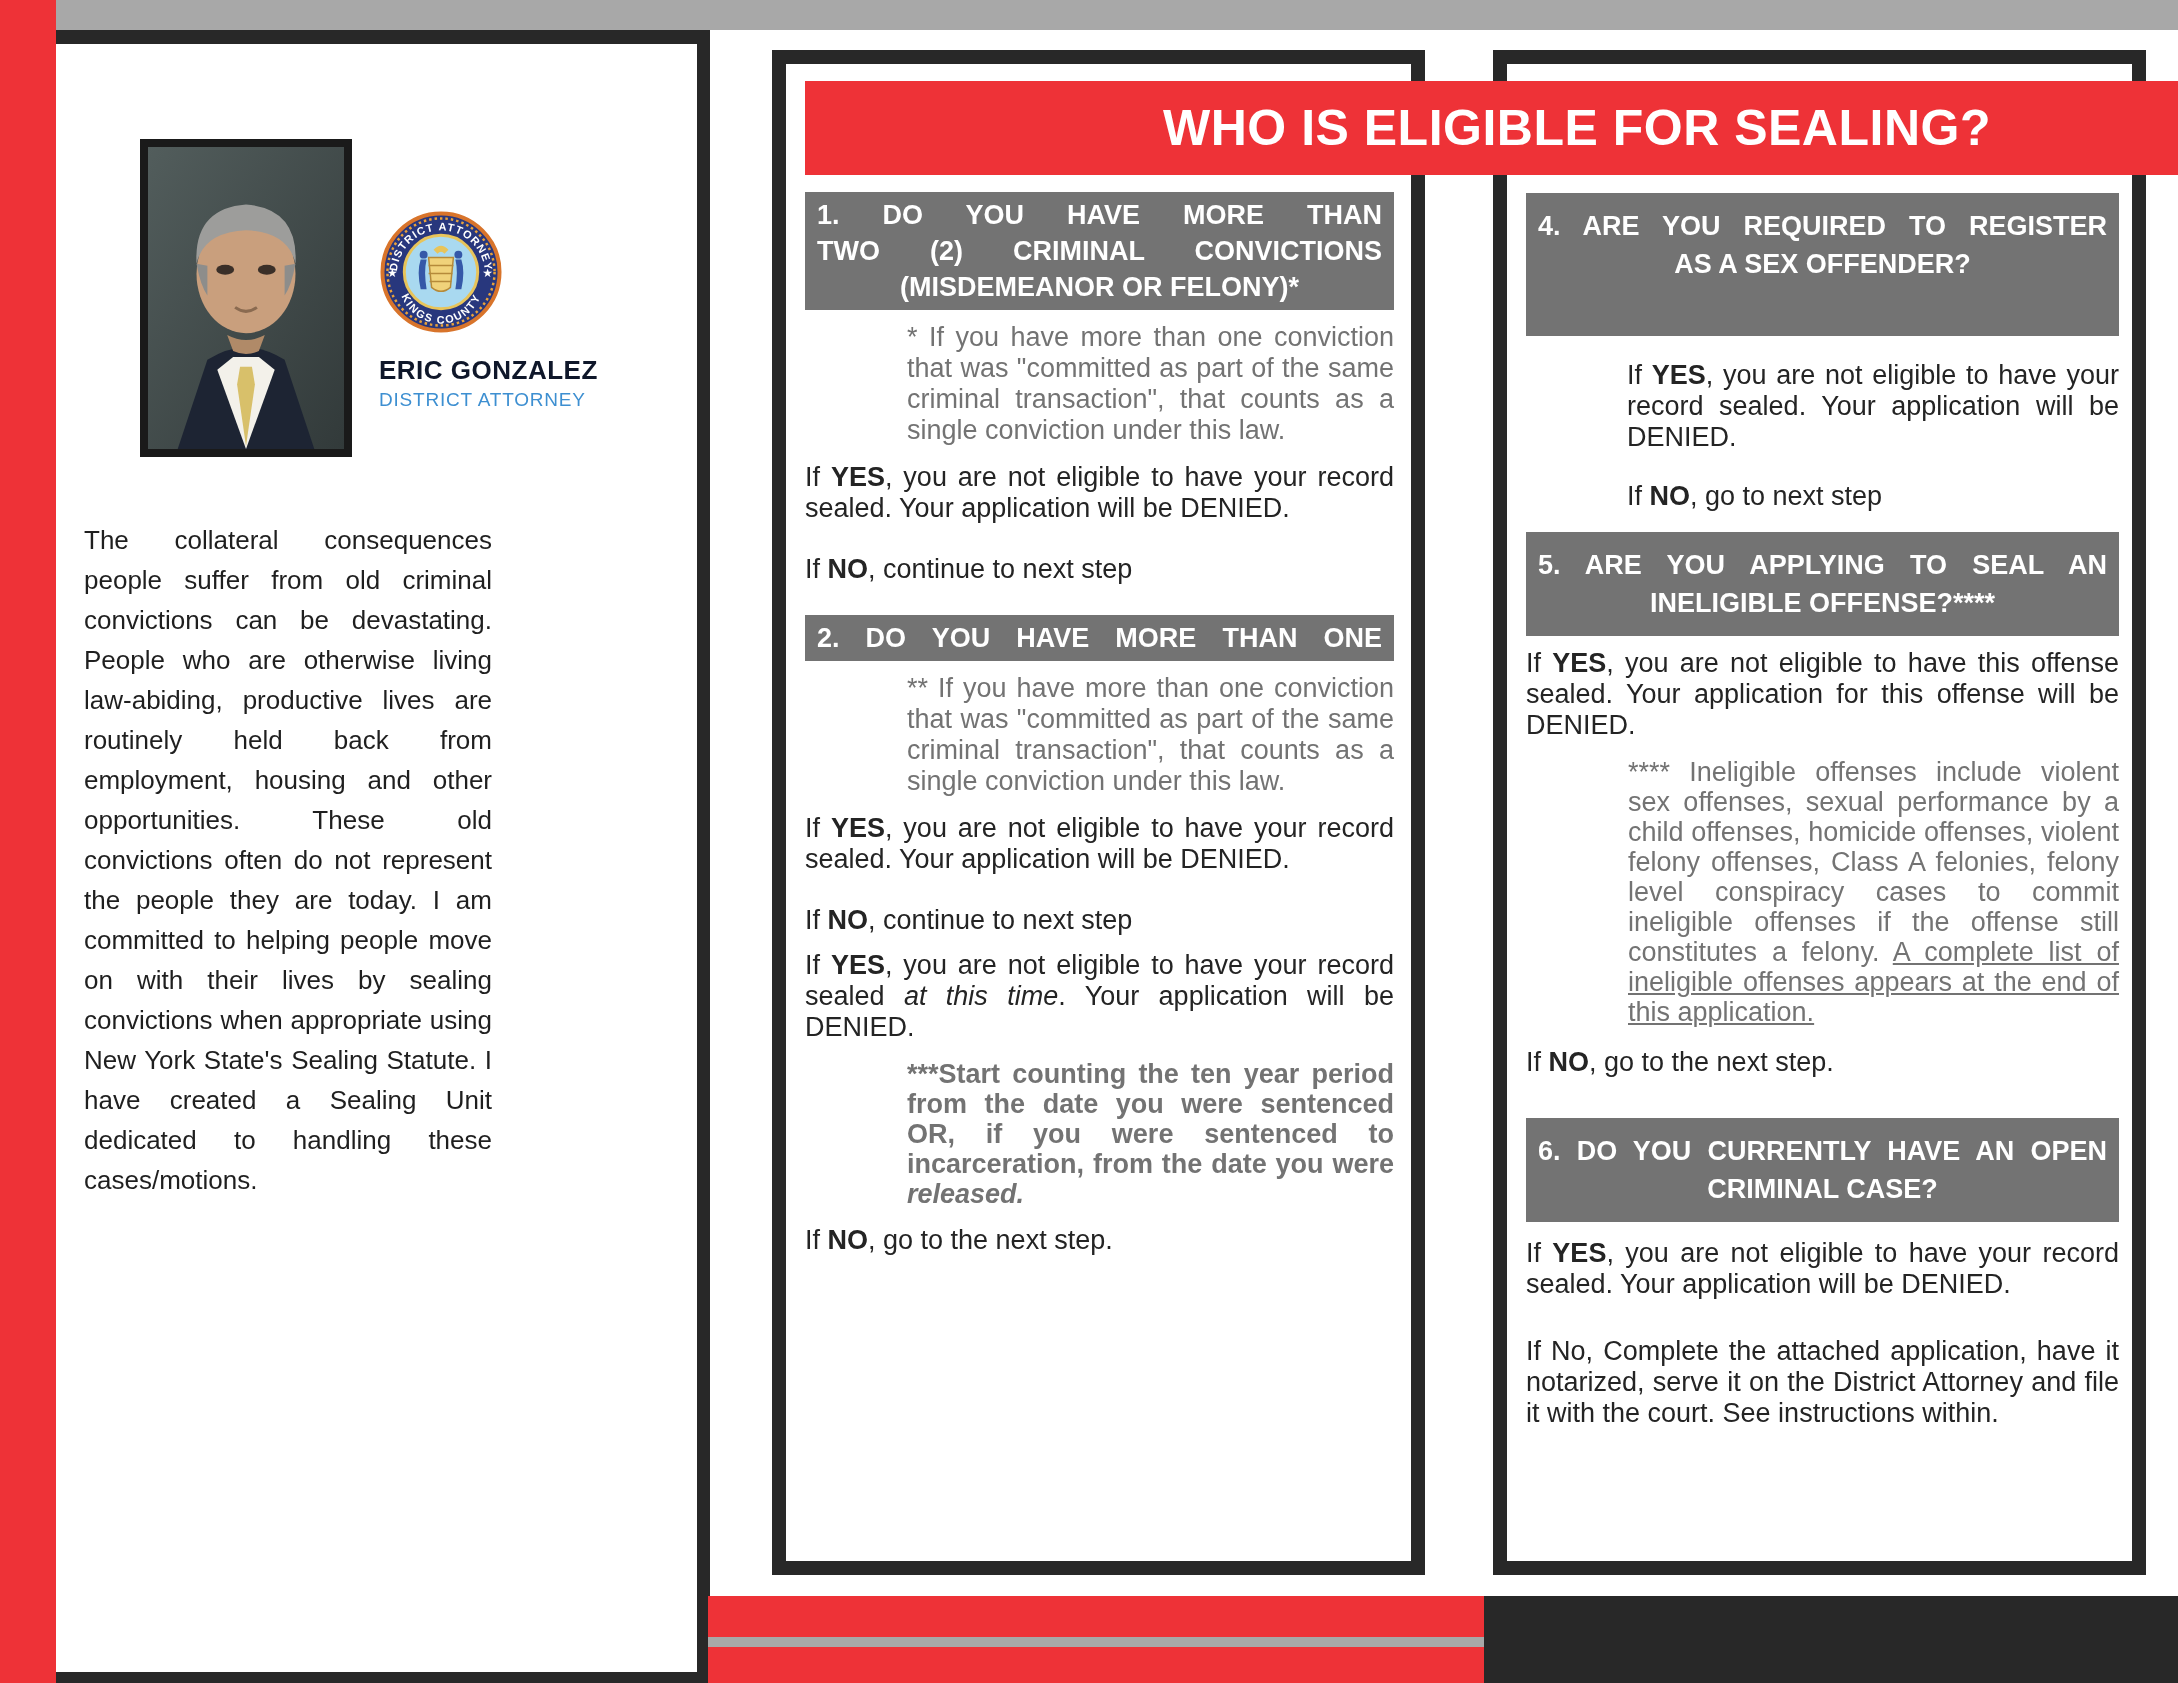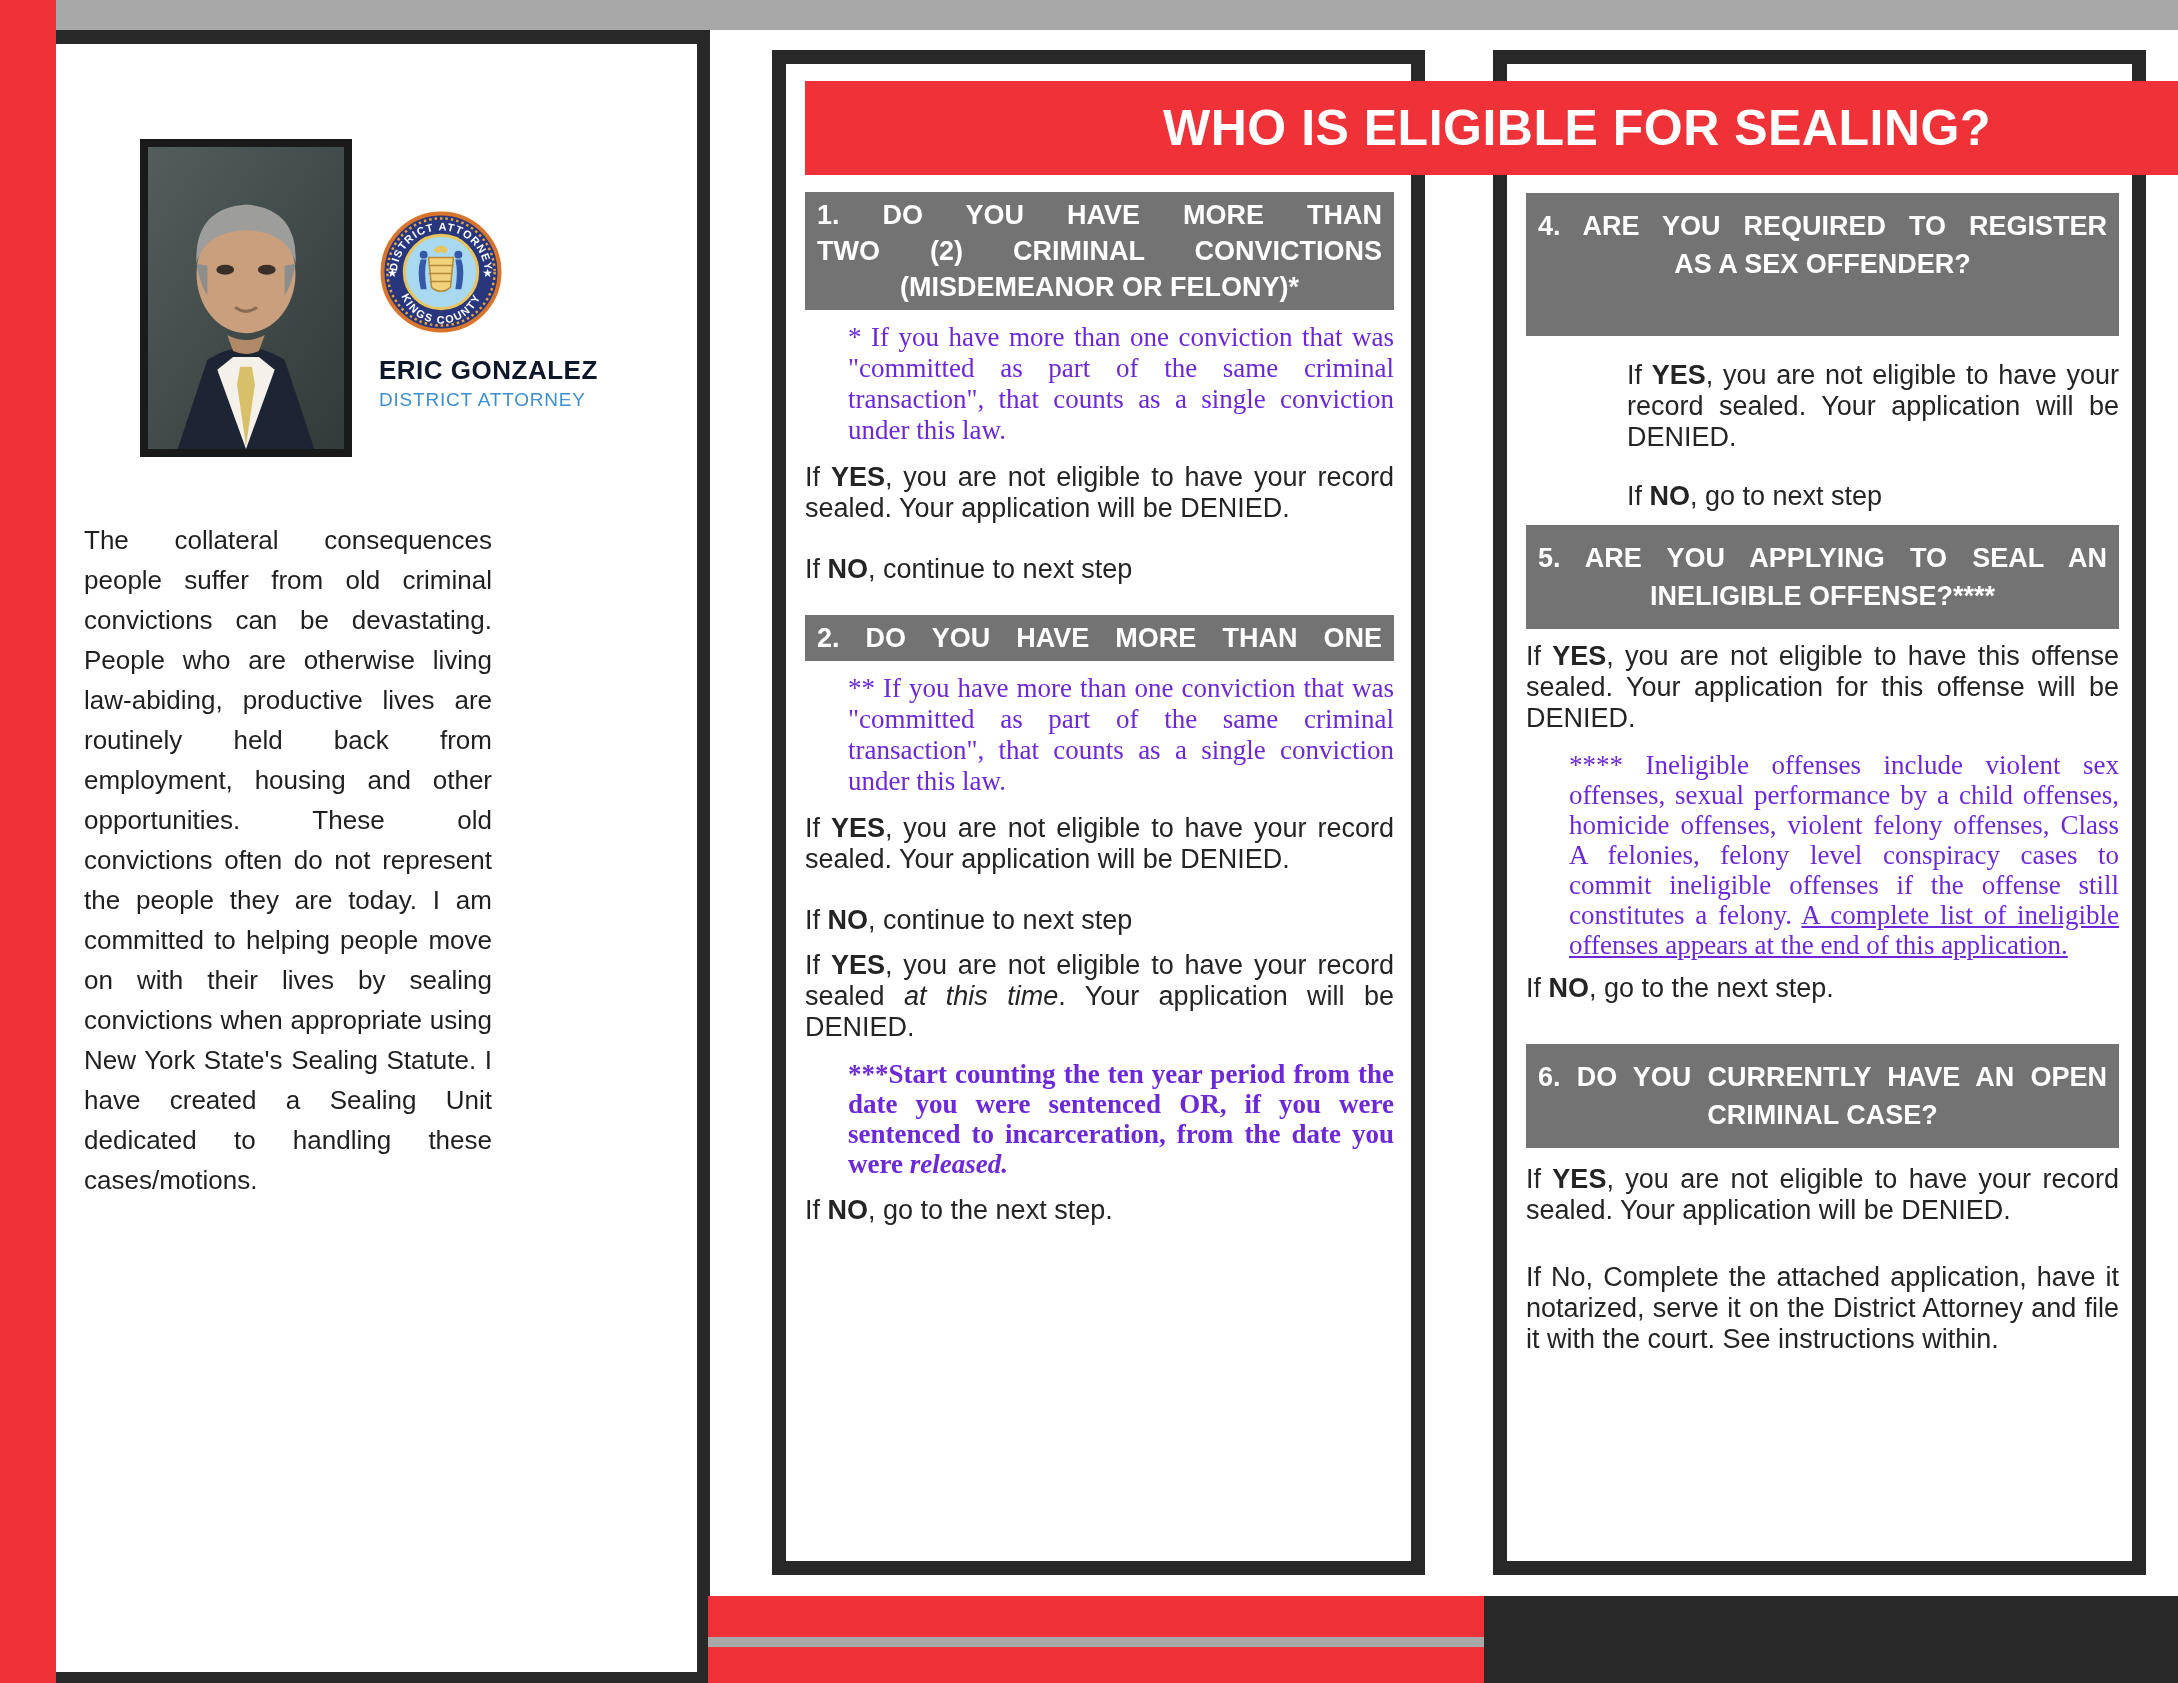--- a/index.html
+++ b/index.html
@@ -42,30 +42,30 @@
 
   .rhead{background:#737373;color:#fff;font-weight:bold;font-size:27px;line-height:36px;
          padding:5px 12px;box-sizing:border-box;}
   .hl{text-align:justify;text-align-last:justify;}
   .hl-last{text-align:center;text-align-last:center;}
   .rhead-tall{padding:14px 12px 53px 12px;line-height:38px;}
   .rhead-pad{padding:14px 12px;line-height:38px;}
 
   .para{font-size:27px;line-height:31px;text-align:justify;color:#242424;}
   .line{font-size:27px;line-height:31px;color:#242424;}
-  .note{margin-left:43px;font-size:27px;line-height:31px;text-align:justify;color:#6d28d9;font-family:Liberation Serif, serif;}
+  .note{margin-left:102px;font-size:27px;line-height:31px;text-align:justify;color:#737373;}
   .note-sm{line-height:30px;}
   .ind{margin-left:101px;}
   .b{font-weight:bold;}
   .i{font-style:italic;}
   .u{text-decoration:underline;}
 
   
   .mt12{margin-top:12px;} .mt14{margin-top:14px;} .mt16{margin-top:16px;}
-  .mt20{margin-top:13px;} .mt24{margin-top:24px;} .mt28{margin-top:28px;}
+  .mt20{margin-top:20px;} .mt24{margin-top:24px;} .mt28{margin-top:28px;}
   .mt30{margin-top:30px;} .mt36{margin-top:36px;} .mt40{margin-top:40px;}
 </style>
 </head>
 <body>
 
 <div class="page">
 
   <div class="red-strip"></div>
   <div class="gray-topbar"></div>
 

